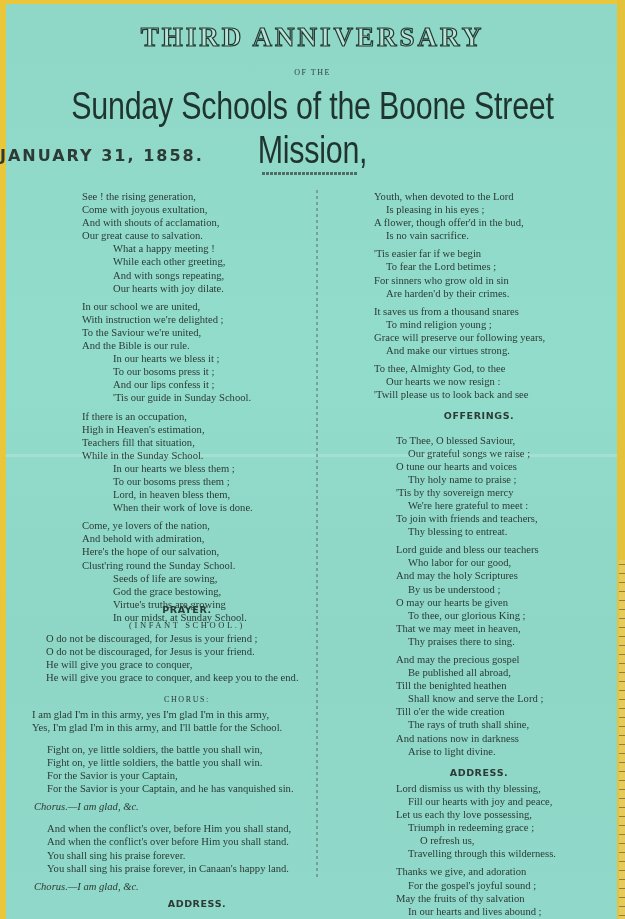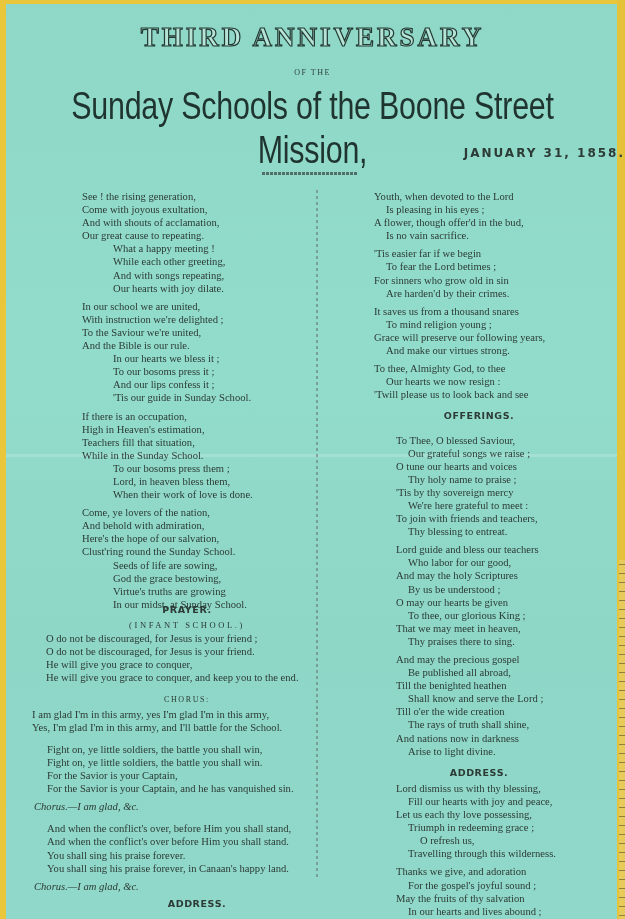--- a/index.html
+++ b/index.html
@@ -21,22 +21,22 @@
 
   .title1 {
     position:absolute; top:22px; left:0; width:625px; text-align:center;
     font-family: Liberation Serif, serif; font-weight:bold; font-size:27px; letter-spacing:3px;
     color: #b5e3d6; -webkit-text-stroke: 1.2px #233a33;
   }
   .title2 { position:absolute; top:68px; left:0; width:625px; text-align:center;
     font-size:8px; letter-spacing:1.5px; color:#2f3f3a; }
   .title3 { position:absolute; top:84px; left:0; width:625px; text-align:center;
     font-family:"Liberation Sans Narrow","Liberation Sans",sans-serif; font-size:39px; transform:scaleX(0.78); transform-origin:center; color:#1f342e; letter-spacing:-0.3px; }
-  .title4 { position:absolute; top:146px; left:0; width:625px; text-align:right;
-    font-family:"DejaVu Sans", sans-serif; font-weight:bold; font-size:12px; letter-spacing:2px; color:#2c3b36; }
+  .title4 { position:absolute; top:146px; left:0; width:625px; text-align:left;
+    font-family:"DejaVu Sans", sans-serif; font-weight:bold; font-size:16px; letter-spacing:2px; color:#2c3b36; }
   .rule-deco { position:absolute; top:172px; left:262px; width:96px; height:3px;
     background: repeating-linear-gradient(90deg, #3b4a45 0 3px, transparent 3px 4px); opacity:.75; }
   .divider { position:absolute; left:316px; top:190px; height:690px; width:2px;
     background: repeating-linear-gradient(180deg, #6a7a74 0 3px, transparent 3px 6px); opacity:.6; }
 
   .col { position:absolute; font-size:10.6px; line-height:13.1px; }
   .col-left { left:82px; top:190px; width:240px; }
   .col-right { left:374px; top:190px; width:210px; }
   .stanza { margin-bottom:5px; }
   .ln { white-space:nowrap; }
@@ -63,41 +63,42 @@
 <div class="title3">Sunday Schools of the Boone Street Mission,</div>
 <div class="title4">JANUARY 31, 1858.</div>
 <div class="rule-deco"></div>
 <div class="divider"></div>
 
 <div class="col col-left">
   <div class="stanza">
     <div class="ln">See ! the rising generation,</div>
     <div class="ln">Come with joyous exultation,</div>
     <div class="ln">And with shouts of acclamation,</div>
-    <div class="ln">Our great cause to repeating.</div>
+    <div class="ln">Our great cause to salvation.</div>
     <div class="ln i1">What a happy meeting !</div>
     <div class="ln i1">While each other greeting,</div>
     <div class="ln i1">And with songs repeating,</div>
     <div class="ln i1">Our hearts with joy dilate.</div>
   </div>
   <div class="stanza">
     <div class="ln">In our school we are united,</div>
     <div class="ln">With instruction we're delighted ;</div>
     <div class="ln">To the Saviour we're united,</div>
     <div class="ln">And the Bible is our rule.</div>
     <div class="ln i1">In our hearts we bless it ;</div>
     <div class="ln i1">To our bosoms press it ;</div>
     <div class="ln i1">And our lips confess it ;</div>
     <div class="ln i1">'Tis our guide in Sunday School.</div>
   </div>
   <div class="stanza">
     <div class="ln">If there is an occupation,</div>
     <div class="ln">High in Heaven's estimation,</div>
     <div class="ln">Teachers fill that situation,</div>
     <div class="ln">While in the Sunday School.</div>
+    <div class="ln i1">In our hearts we bless them ;</div>
     <div class="ln i1">To our bosoms press them ;</div>
     <div class="ln i1">Lord, in heaven bless them,</div>
     <div class="ln i1">When their work of love is done.</div>
   </div>
   <div class="stanza">
     <div class="ln">Come, ye lovers of the nation,</div>
     <div class="ln">And behold with admiration,</div>
     <div class="ln">Here's the hope of our salvation,</div>
     <div class="ln">Clust'ring round the Sunday School.</div>
     <div class="ln i1">Seeds of life are sowing,</div>

